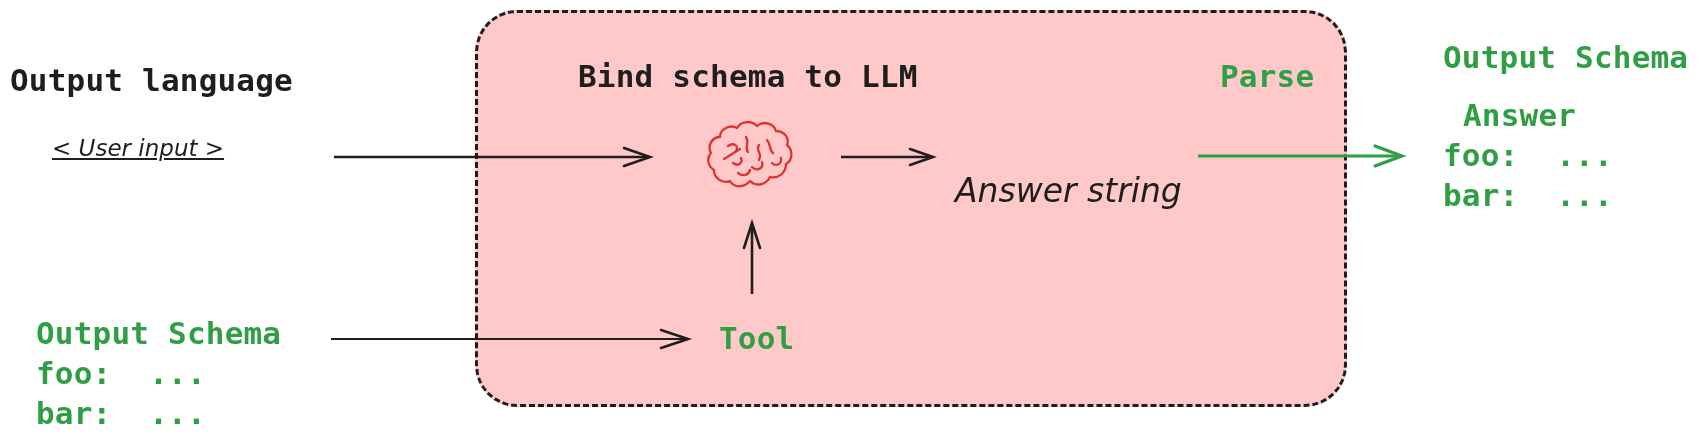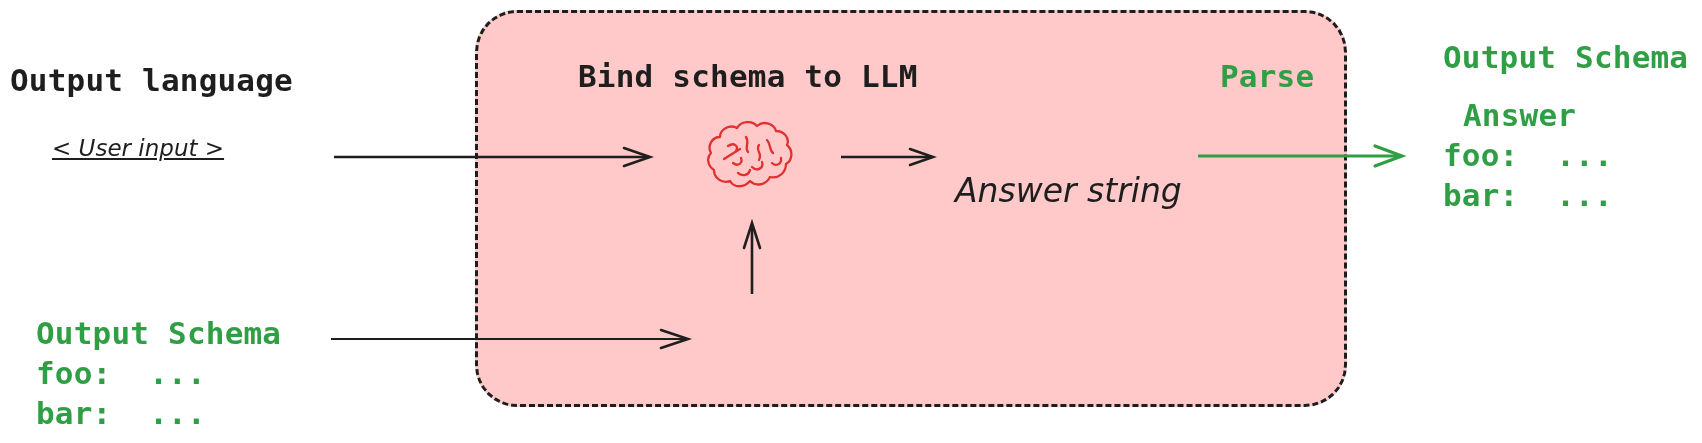--- a/index.html
+++ b/index.html
@@ -53,20 +53,21 @@
   <div class="abs" style="left:36px; top:313px;">
     <div class="mono green">Output Schema</div>
     <div class="mono green">foo:  ...</div>
     <div class="mono green">bar:  ...</div>
   </div>
 
   <div class="abs mono black" style="left:578px; top:56px;">Bind schema to LLM</div>
 
   <div class="abs mono green" style="left:1220px; top:56px;text-align:center;">Parse</div>
 
+  <div class="abs mono green" style="left:719px; top:318px;">Tool</div>
 
   <div class="abs hand" style="left:955px; top:132px; font-size:33px; line-height:44px;margin-top:37px;">Answer string</div>
 
   <div class="abs" style="left:700px; top:118px; width:96px; height:78px;">
     <svg width="96" height="78" viewBox="0 0 96 78" fill="none" stroke="#e03131" stroke-width="2.3" stroke-linecap="round" stroke-linejoin="round">
       <path d="M14,52 C8,48 6,40 11,35 C7,28 12,19 20,19 C20,11 30,6 37,10 C41,3 52,2 57,8 C64,2 74,6 76,13 C84,13 90,20 87,27 C93,32 93,42 86,46 C86,55 78,61 70,59 C66,67 56,69 50,63 C44,70 34,70 30,63 C22,66 14,60 14,52 Z"></path>
       <path d="M28,28 C34,24 39,28 36,33"></path>
       <path d="M46,19 C50,25 44,29 48,34"></path>
       <path d="M59,27 C55,33 63,35 59,42"></path>
       <path d="M24,41 L40,31"></path>

